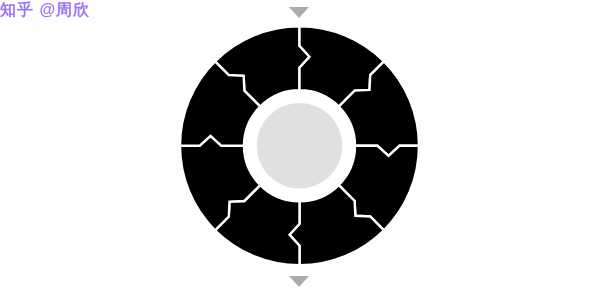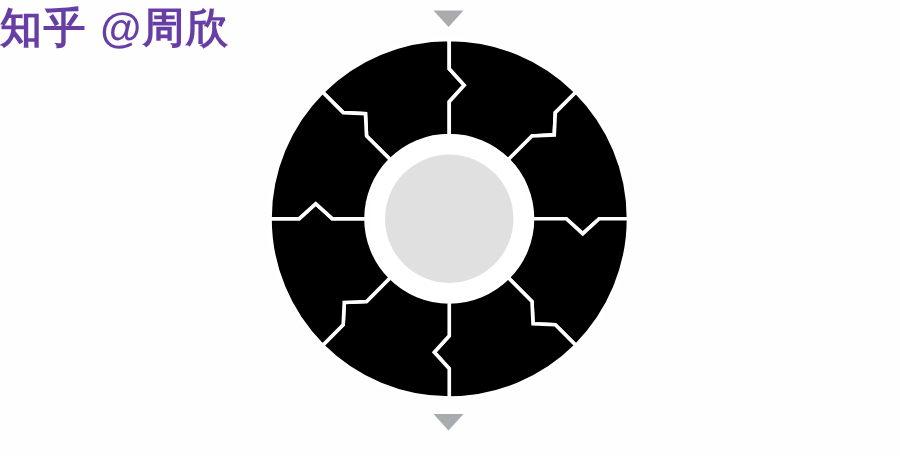--- a/index.html
+++ b/index.html
@@ -2,21 +2,21 @@
 <html><head>
 <meta charset="utf-8">
 <title>5M1E</title>
 <style>
   html,body{margin:0;padding:0;background:#ffffff;}
   body{width:600px;height:304px;overflow:hidden;
        font-family:"Liberation Sans","DejaVu Sans",sans-serif;
        -webkit-font-smoothing:antialiased;}
   #stage{position:relative;width:600px;height:304px;background:#fefefe;}
   svg#art{position:absolute;left:0;top:0;}
-  #wm{position:absolute;color:#4c1d95;font-size:28px;font-weight:bold;
+  #wm{position:absolute;color:#8b5cf6;font-size:16px;font-weight:bold;
       letter-spacing:1px;opacity:.85;}
 </style>
 </head>
 <body>
 
 <div id="stage">
 
 <svg id="art" width="600" height="304" viewBox="0 0 600 304">
   <g id="segments" stroke="#ffffff" stroke-width="2.4" stroke-linejoin="miter">
     <path d="M 299.50 90.30 L 299.50 67.80 L 309.50 56.80 L 299.50 45.80 L 299.50 26.30 A 119.50 119.50 0 0 0 215.00 61.30 L 228.79 75.09 L 243.64 75.80 L 244.35 90.65 L 260.26 106.56 A 55.50 55.50 0 0 1 299.50 90.30 Z"></path>

